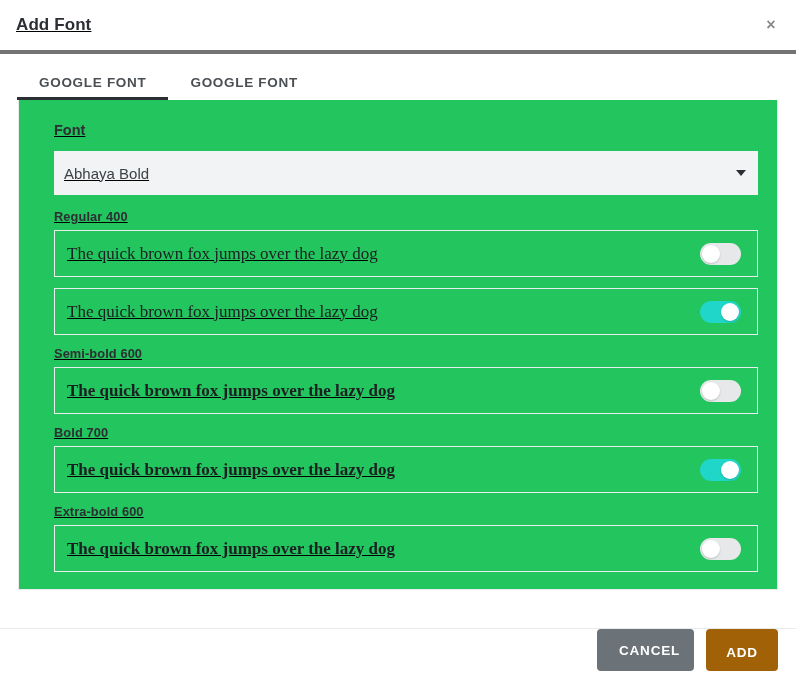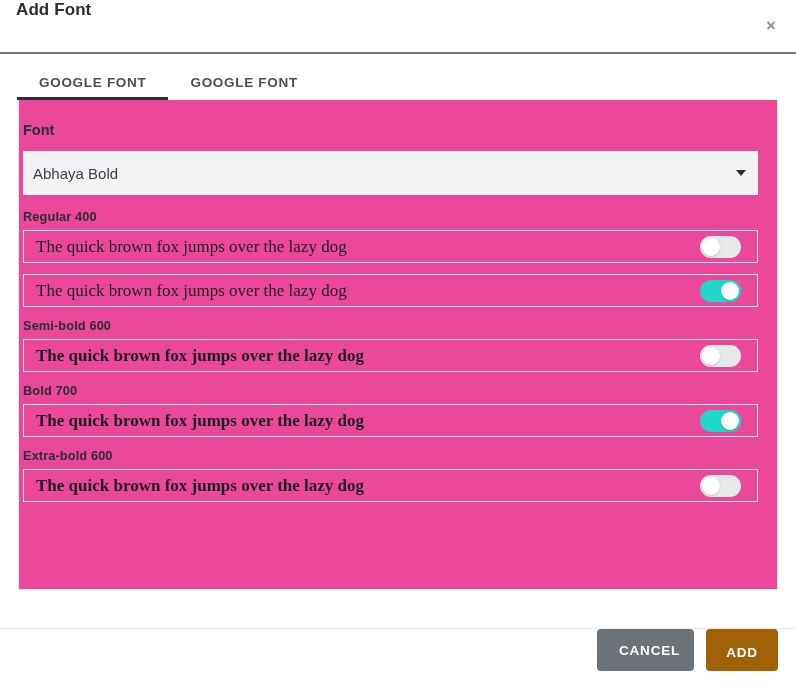--- a/index.html
+++ b/index.html
@@ -20,22 +20,24 @@
     background: #ffffff;
     display: flex;
     flex-direction: column;
   }
 
   
   .modal-header {
     position: relative;
     height: 54px;
     flex: 0 0 54px;
-    border-bottom: 2px solid #737373;
-    display: flex;
+    border-bottom: 4px solid #737373;
+    display: flex;
+    align-items: center;
+    text-decoration: underline;
   }
   .modal-title {
     margin-left: 16px;
     font-size: 17px;
     font-weight: bold;
     color: #2b2f33;
     letter-spacing: .1px;
   }
   .close-btn {
     position: absolute;
@@ -92,22 +94,23 @@
   
   .panel-wrap {
     flex: 1 1 auto;
     padding: 0 18px;
     min-height: 0;
   }
   .panel {
     border: 1px solid #e8eaec;
     border-top: none;
     height: 490px;
-    padding: 22px 19px 0 4px;
-    background: #ec4899;
+    padding: 22px 19px 0 35px;
+    background: #22c55e;
+    text-decoration: underline;
   }
 
   .field-label {
     font-size: 14.5px;
     font-weight: bold;
     color: #2b2f33;
     margin-bottom: 13px;
   }
 
   
@@ -140,21 +143,21 @@
   .weight-block { margin-bottom: 11px; }
   .weight-label {
     font-size: 12.8px;
     font-weight: bold;
     color: #2b2f33;
     margin-bottom: 6px;
     letter-spacing: .1px;
   }
   .weight-row {
     border: 1px solid #eaecee;
-    height: 33px;
+    height: 47px;
     display: flex;
     align-items: center;
     justify-content: space-between;
     padding: 0 16px 0 12px;
   }
   .sample {
     font-family: "Liberation Serif", serif;
     font-size: 17px;
     color: #1c1f22;
     white-space: nowrap;

